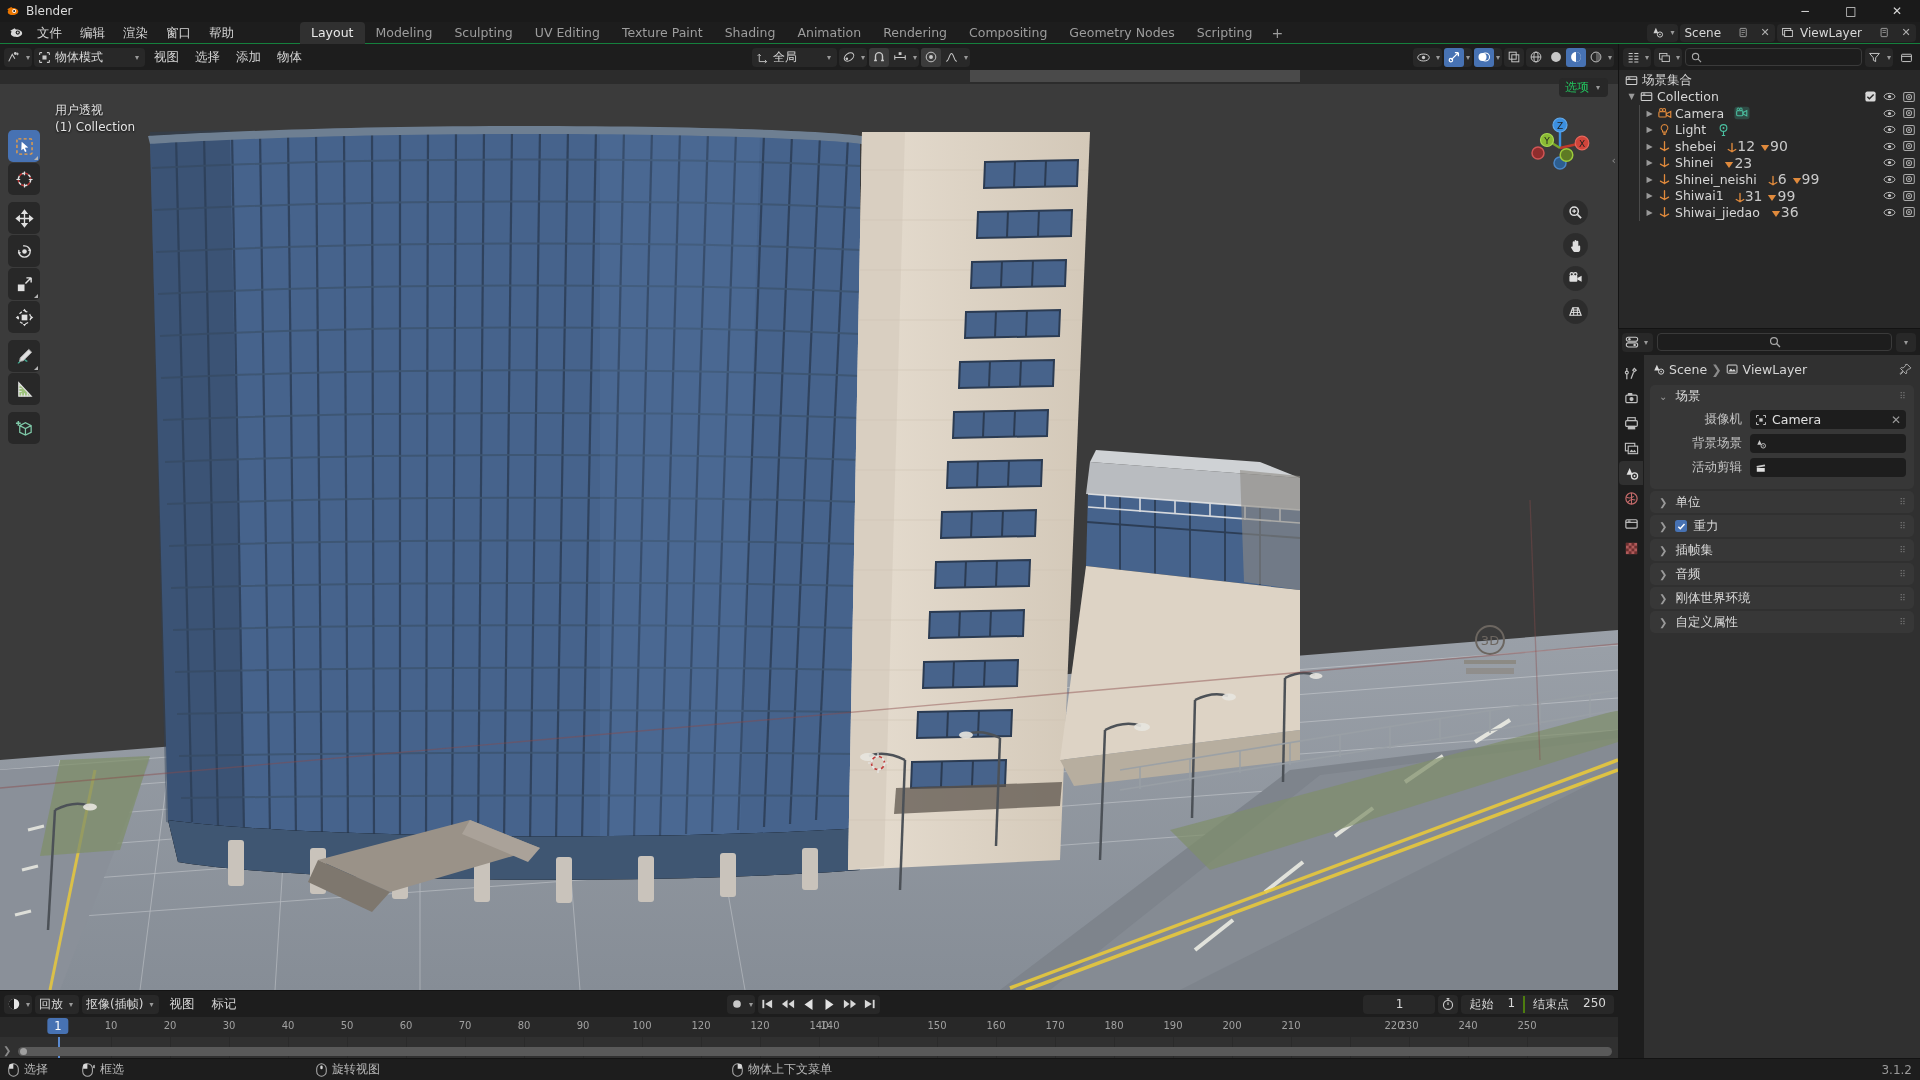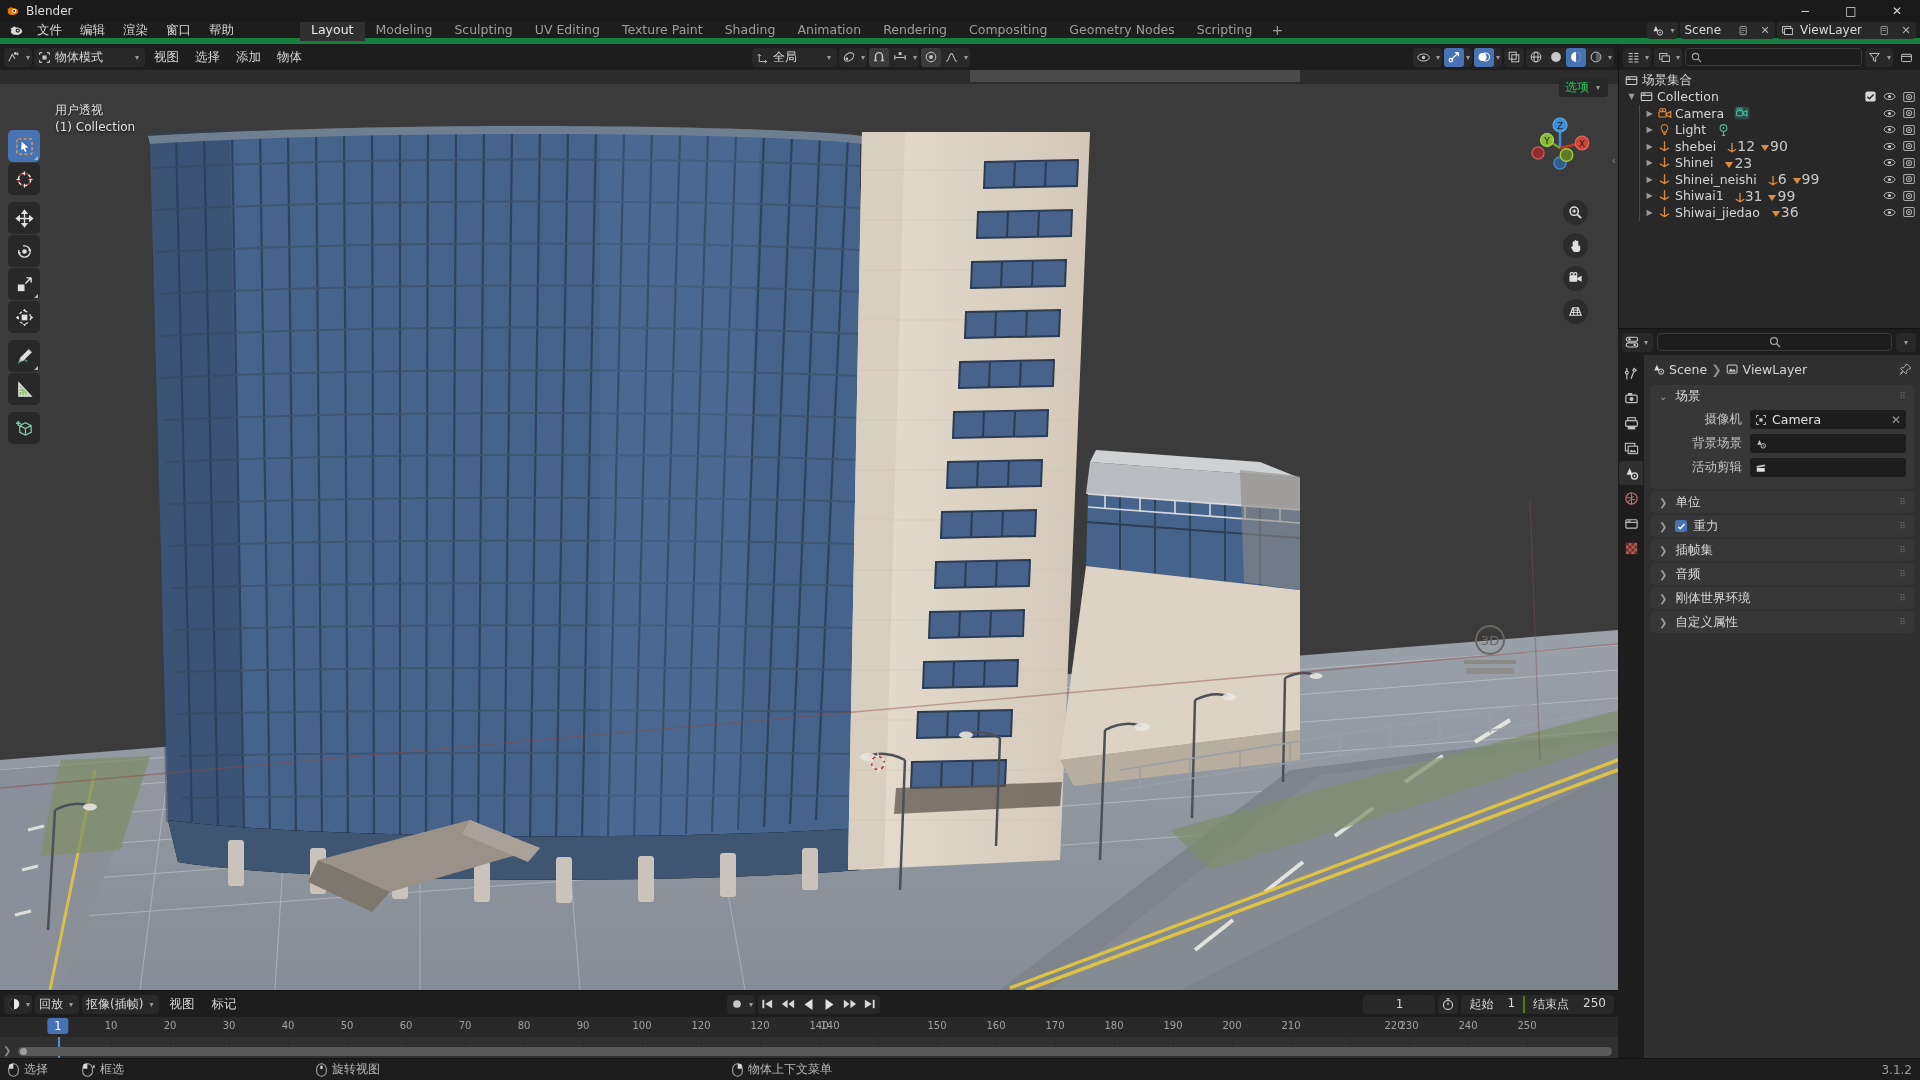--- a/index.html
+++ b/index.html
@@ -18,21 +18,21 @@
     flex:0 0 22px; position:relative;
   }
   .tb-ico { width:26px; display:flex; align-items:center; justify-content:center; }
   .tb-title { font-size:12px; color:#dcdcdc; }
   .tb-ctrls { margin-left:auto; display:flex; height:22px; }
   .tb-btn { width:46px; display:flex; align-items:center; justify-content:center; color:#d8d8d8; font-size:12px; }
 
   
   .topbar {
     height:22px; flex:0 0 22px; background:#1d1d1d; display:flex; align-items:center;
-    padding-left:4px; border-bottom:6px solid #15803d;
+    padding-left:4px; border-bottom:1px solid #15803d;
   }
   .blender-logo { width:24px; display:flex; align-items:center; justify-content:center; }
   .menu-item { padding:2px 9px; font-size:12.5px; color:#d6d6d6; height:22px; line-height:18px; }
   .ws-tabs { display:flex; align-items:flex-end; height:22px; margin-left:10px;padding-left:47px; }
   .ws-tab {
     padding:3px 11px 4px; font-size:12.5px; color:#9d9d9d; height:22px; line-height:16px;
   }
   .ws-tab.active { background:#303030; color:#e8e8e8; border-radius:4px 4px 0 0; }
   .ws-add { padding:3px 8px; color:#9d9d9d; font-size:14px; }
   .topbar-right { margin-left:auto; display:flex; align-items:center; padding-right:4px; gap:2px; }

